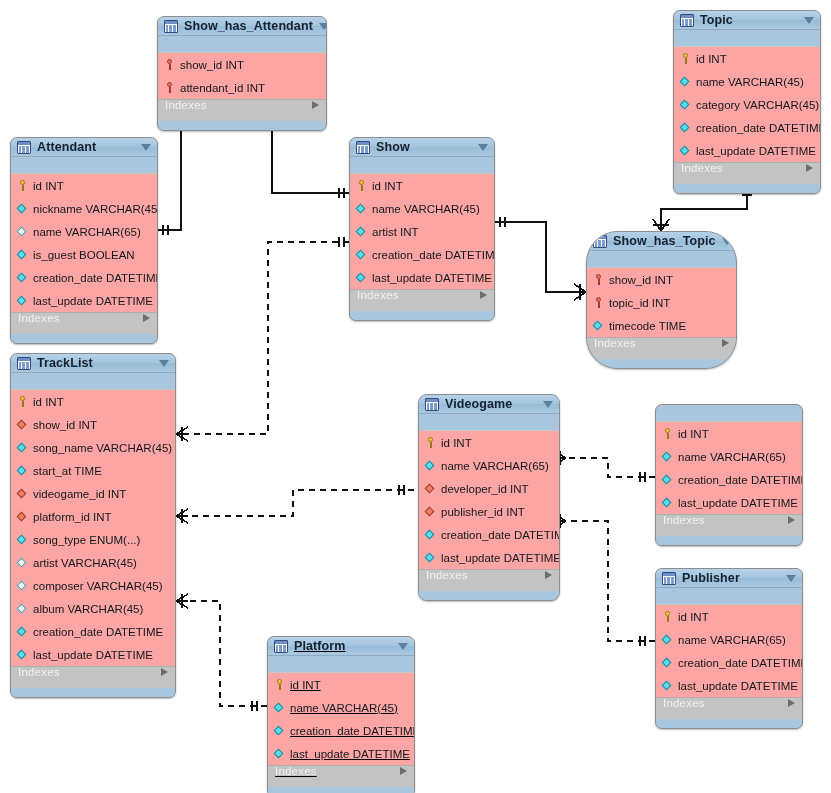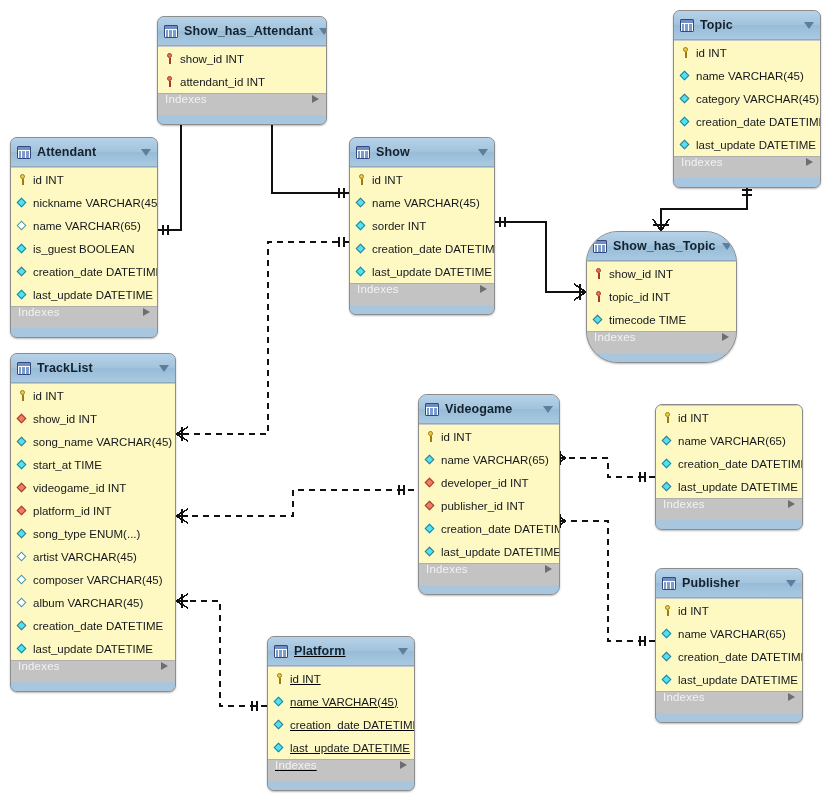--- a/index.html
+++ b/index.html
@@ -25,21 +25,21 @@
     position: absolute;
     box-sizing: border-box;
     border: 1px solid #8d8d8d;
     border-radius: 7px;
     background: #a8c6de;
     box-shadow: 0 1px 2px rgba(0,0,0,0.28);
     overflow: hidden;
     z-index: 5;
   }
   .tbl-header {
-    height: 29px;
+    height: 19px;
     display: flex;
     align-items: center;
     padding: 0 6px 0 6px;
     background: linear-gradient(to bottom, #b6d2e8 0%, #a3c4dd 48%, #97bcd8 50%, #a9c9e1 100%);
     border-bottom: 1px solid #8fa9bd;
     box-sizing: border-box;
   }
   .tbl-icon {
     width: 14px; height: 13px;
     box-sizing: border-box;
@@ -80,22 +80,23 @@
   }
   .tbl-caret {
     width: 0; height: 0;
     border-left: 5.5px solid transparent;
     border-right: 5.5px solid transparent;
     border-top: 7px solid #5b7f9d;
     margin-left: 6px;
     flex: 0 0 auto;
   }
   .tbl-cols {
-    background: #fef9c3;
+    background: #fca5a5;
     border-top: 1px solid #c8c8c8;
+    margin-top: 16px;
   }
   .col-row {
     height: 23px;
     display: flex;
     align-items: center;
     padding-left: 5px;
     box-sizing: border-box;
     font-size: 11.5px;
     color: #14181c;
     white-space: nowrap;
@@ -402,21 +403,21 @@
           <div class="col-row">
             <span class="col-icon ic-pk-yellow"></span>
             <span>id INT</span>
           </div>
           <div class="col-row">
             <span class="col-icon ic-cyan"></span>
             <span>name VARCHAR(45)</span>
           </div>
           <div class="col-row">
             <span class="col-icon ic-cyan"></span>
-            <span>sorder INT</span>
+            <span>artist INT</span>
           </div>
           <div class="col-row">
             <span class="col-icon ic-cyan"></span>
             <span>creation_date DATETIME</span>
           </div>
           <div class="col-row">
             <span class="col-icon ic-cyan"></span>
             <span>last_update DATETIME</span>
           </div>
         </div>

